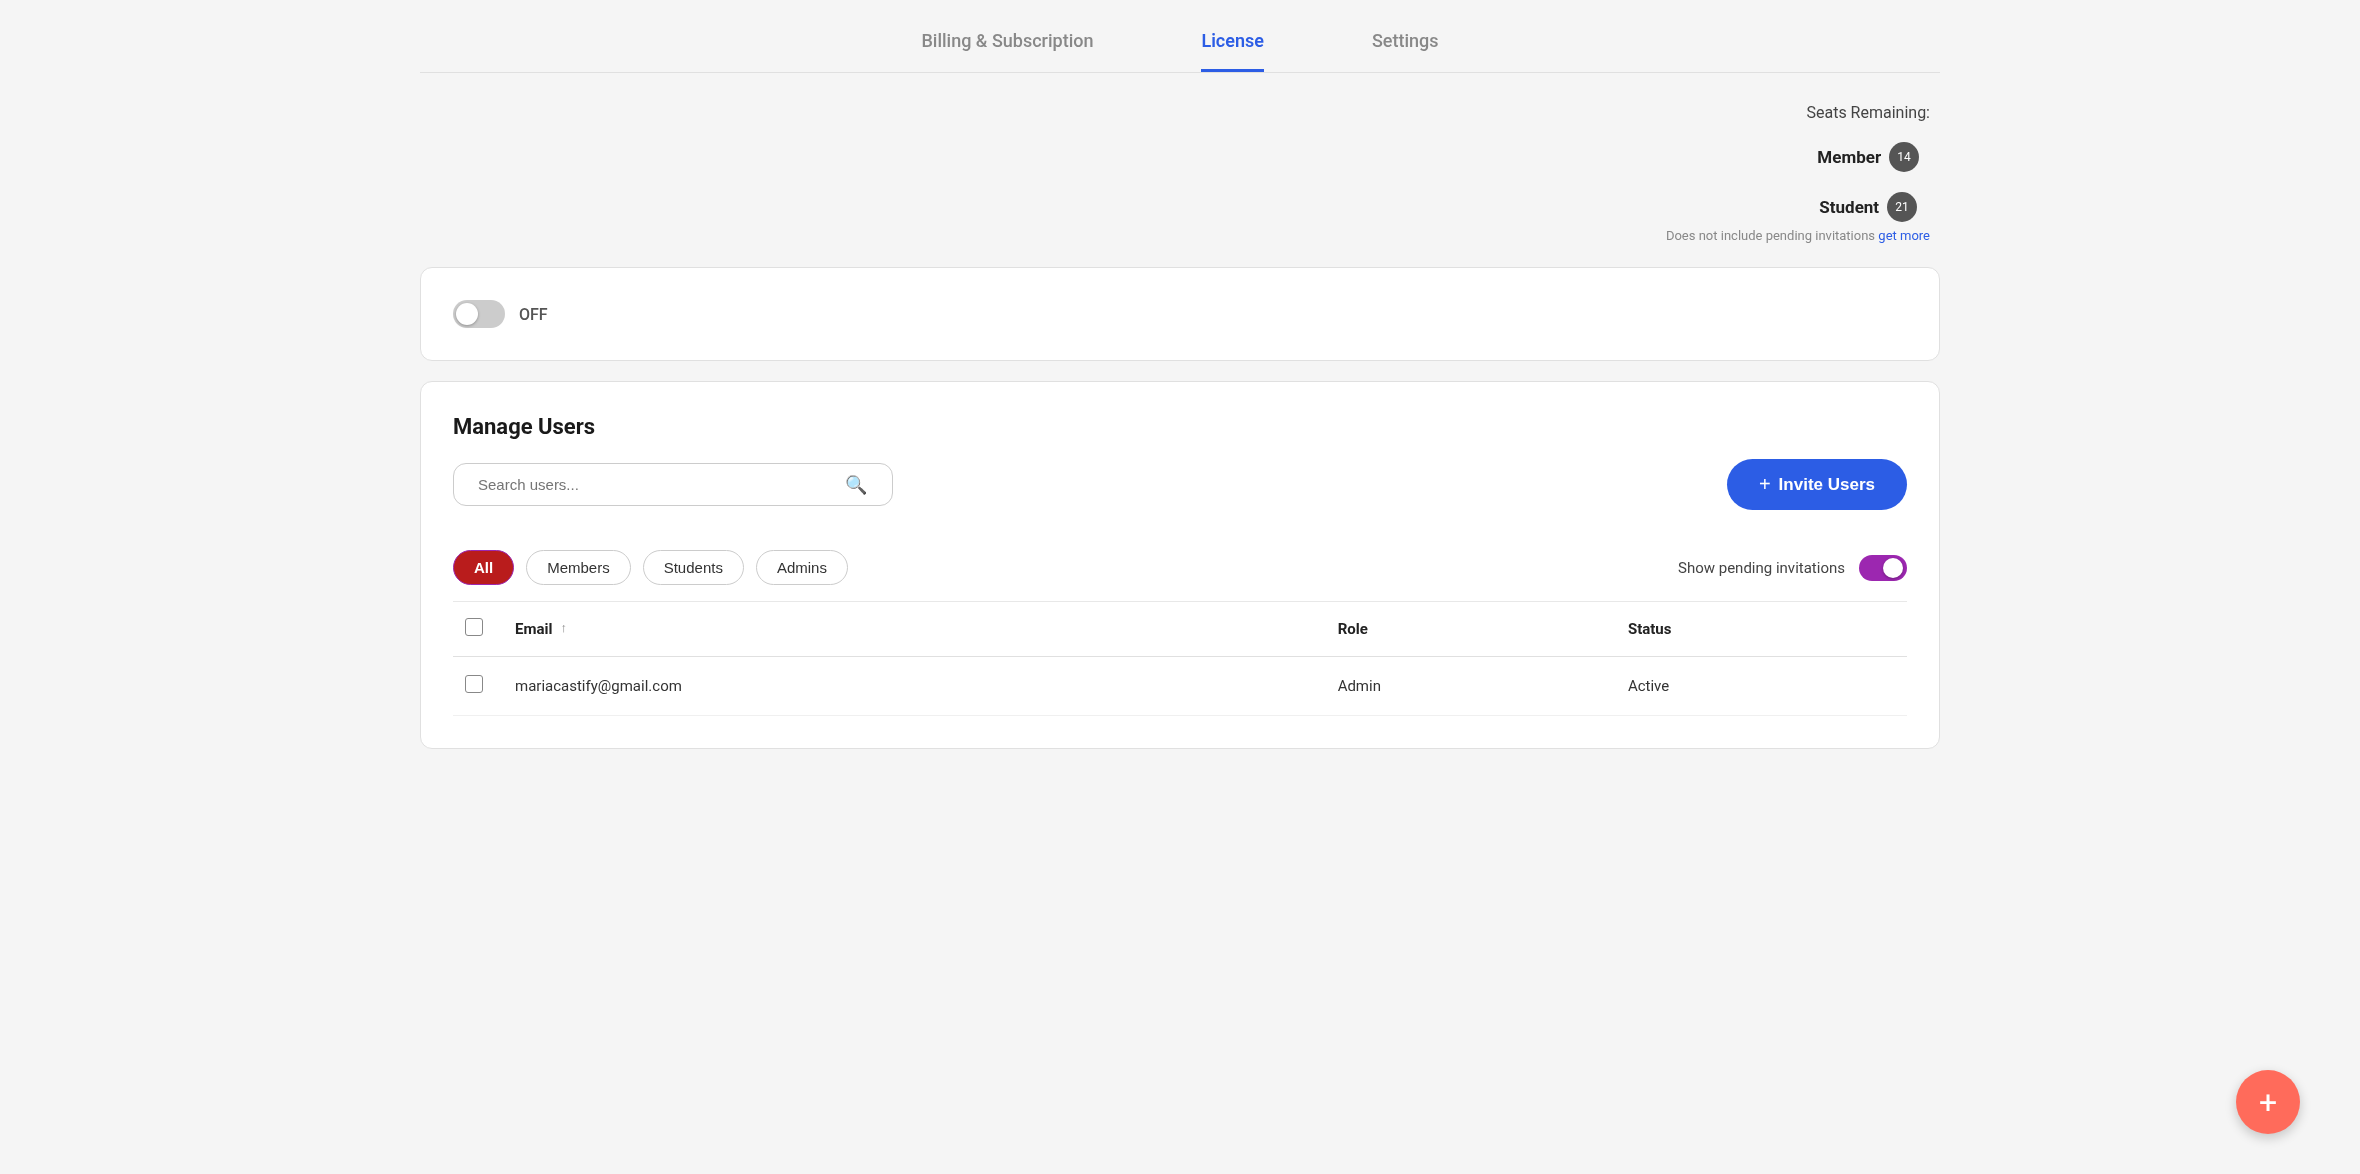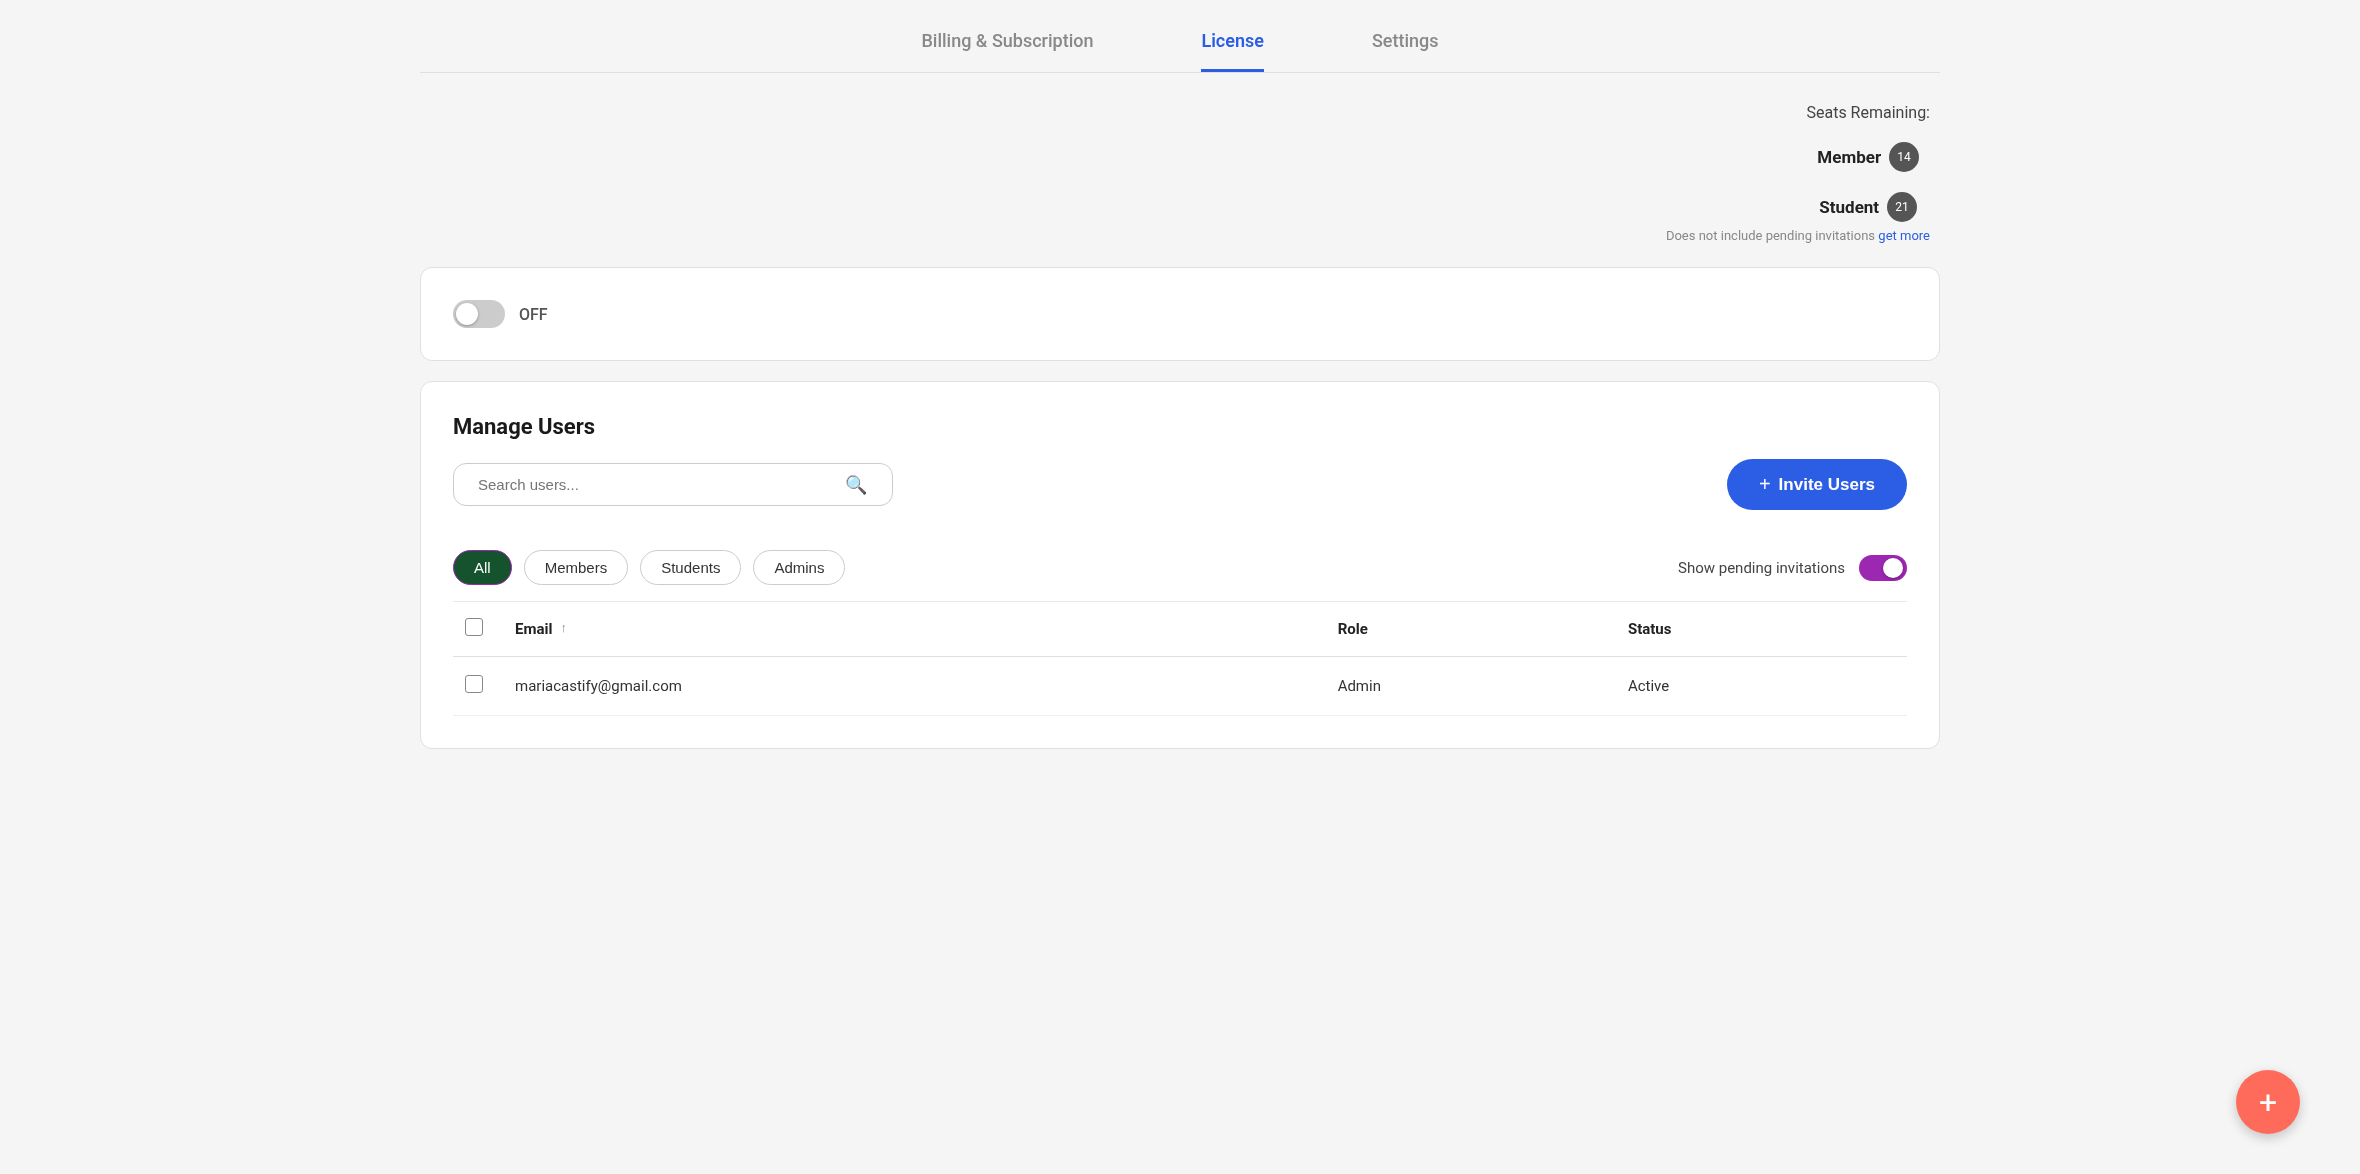--- a/index.html
+++ b/index.html
@@ -241,24 +241,24 @@
       border: 1.5px solid #ccc;
       border-radius: 20px;
       padding: 8px 20px;
       font-size: 15px;
       cursor: pointer;
       background: #fff;
       color: #333;
     }
 
     .filter-tab.active {
-      background: #14532d;
+      background: #b91c1c;
       border-color: #9c27b0;
       color: #fff;
-      font-weight: 400;
+      font-weight: 700;
     }
 
     .pending-toggle-row {
       display: flex;
       align-items: center;
       gap: 14px;
       font-size: 15px;
       color: #444;
     }
 

